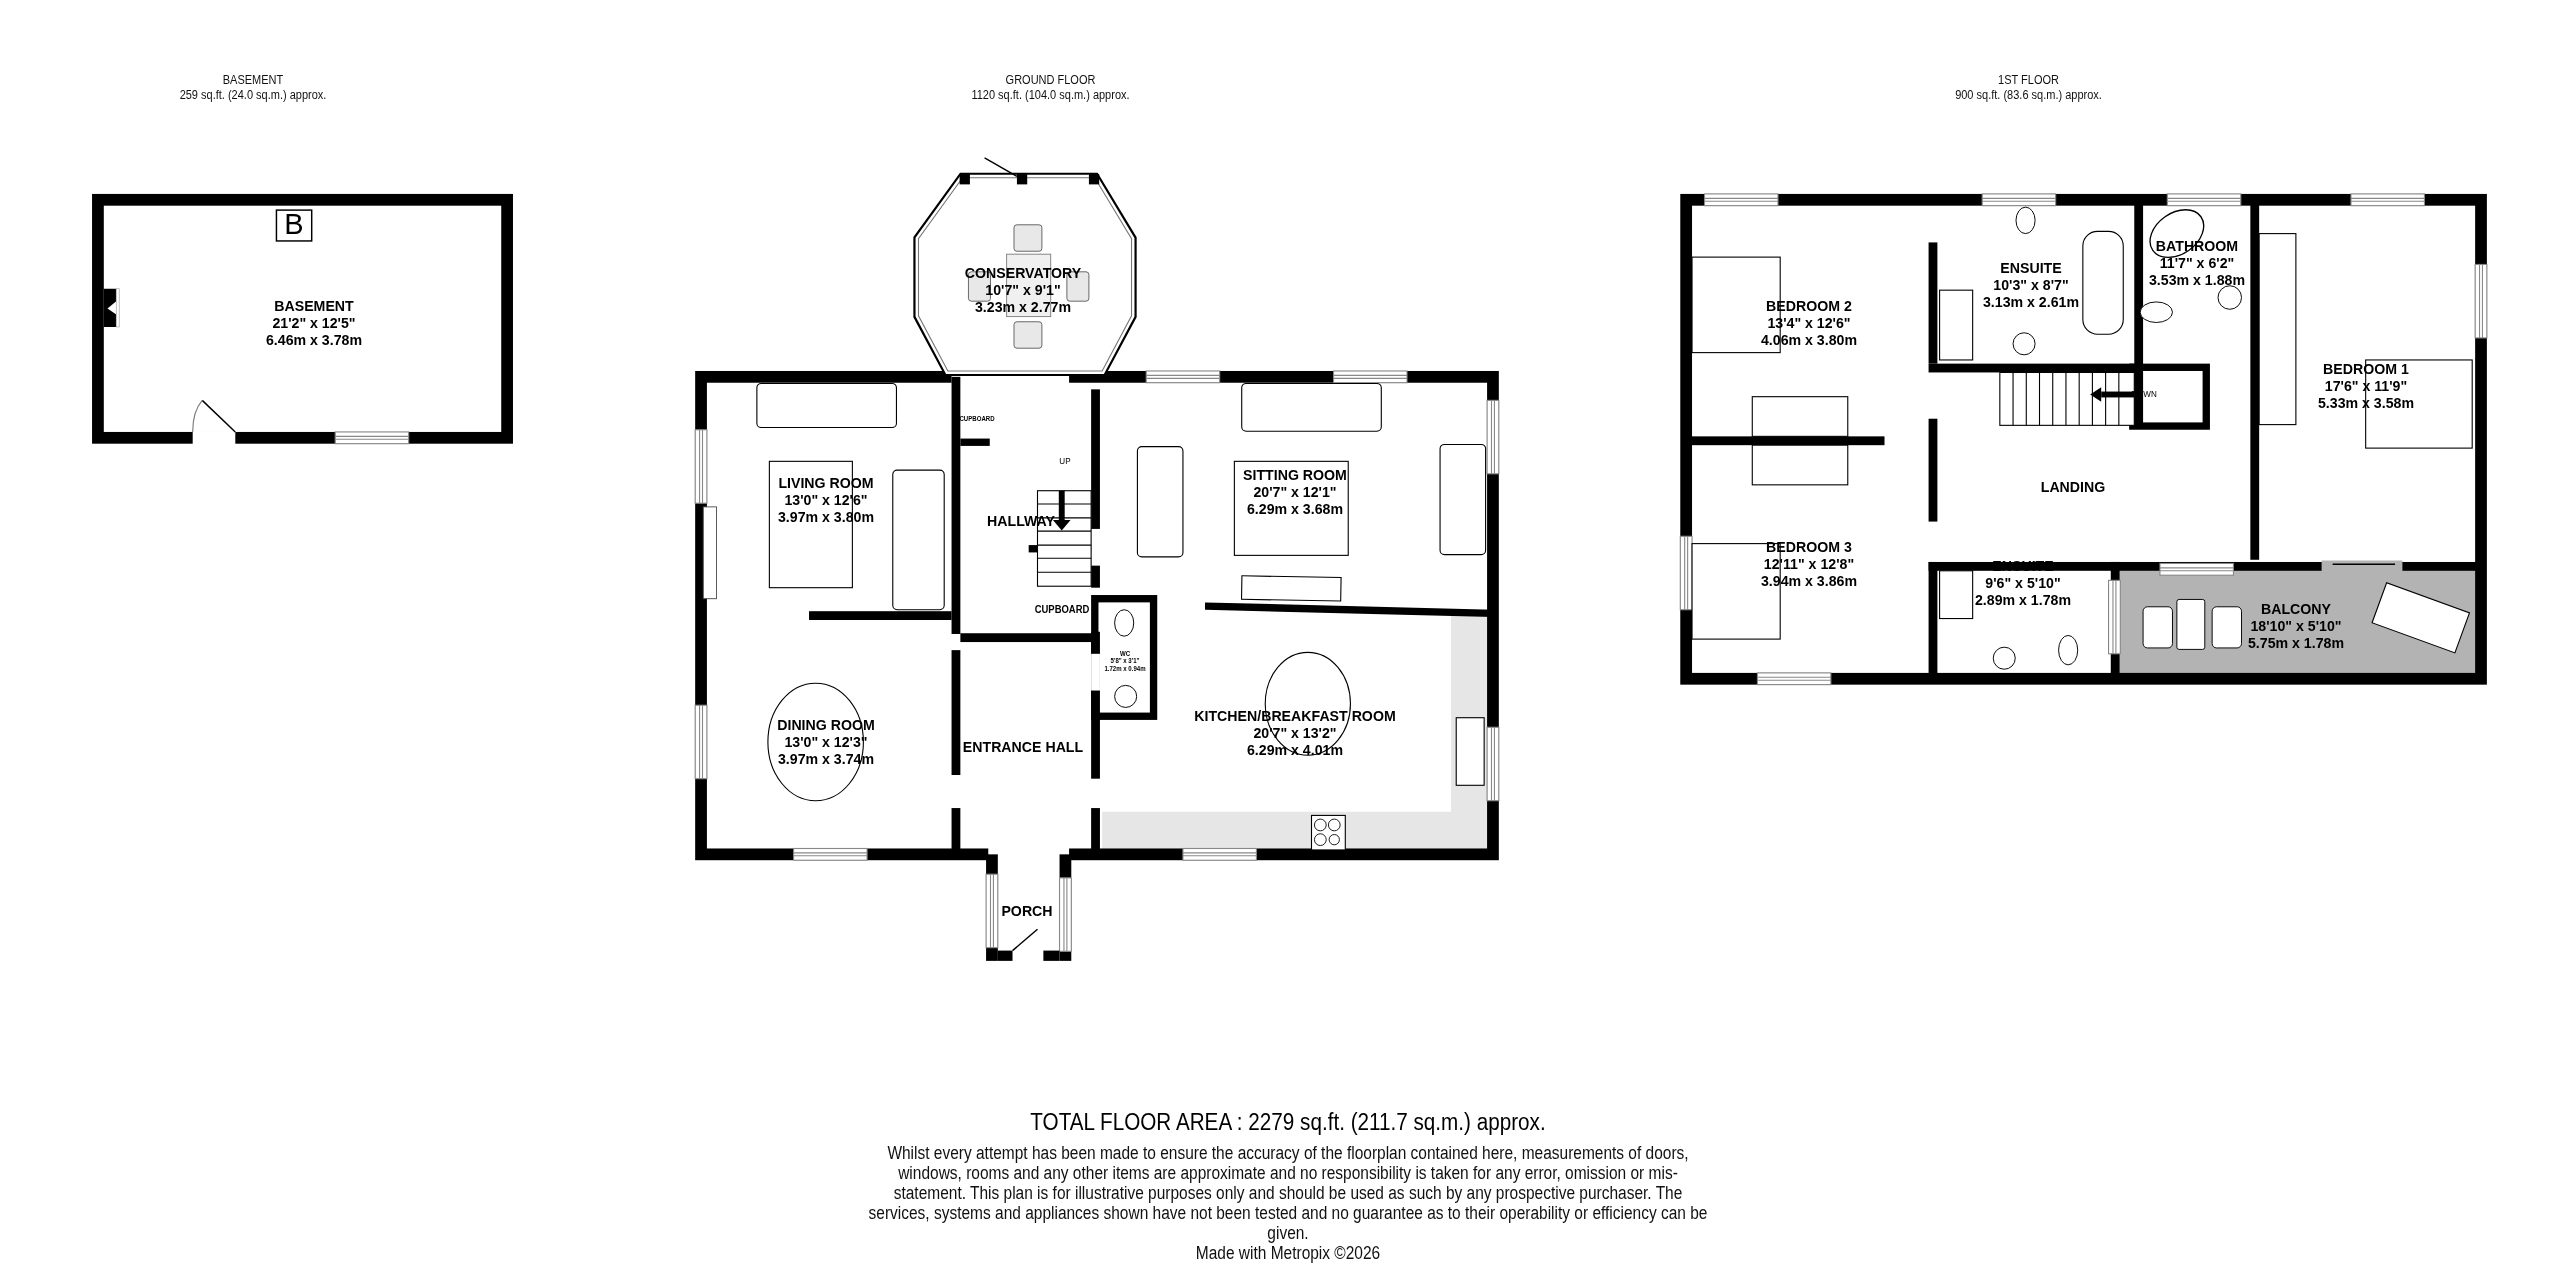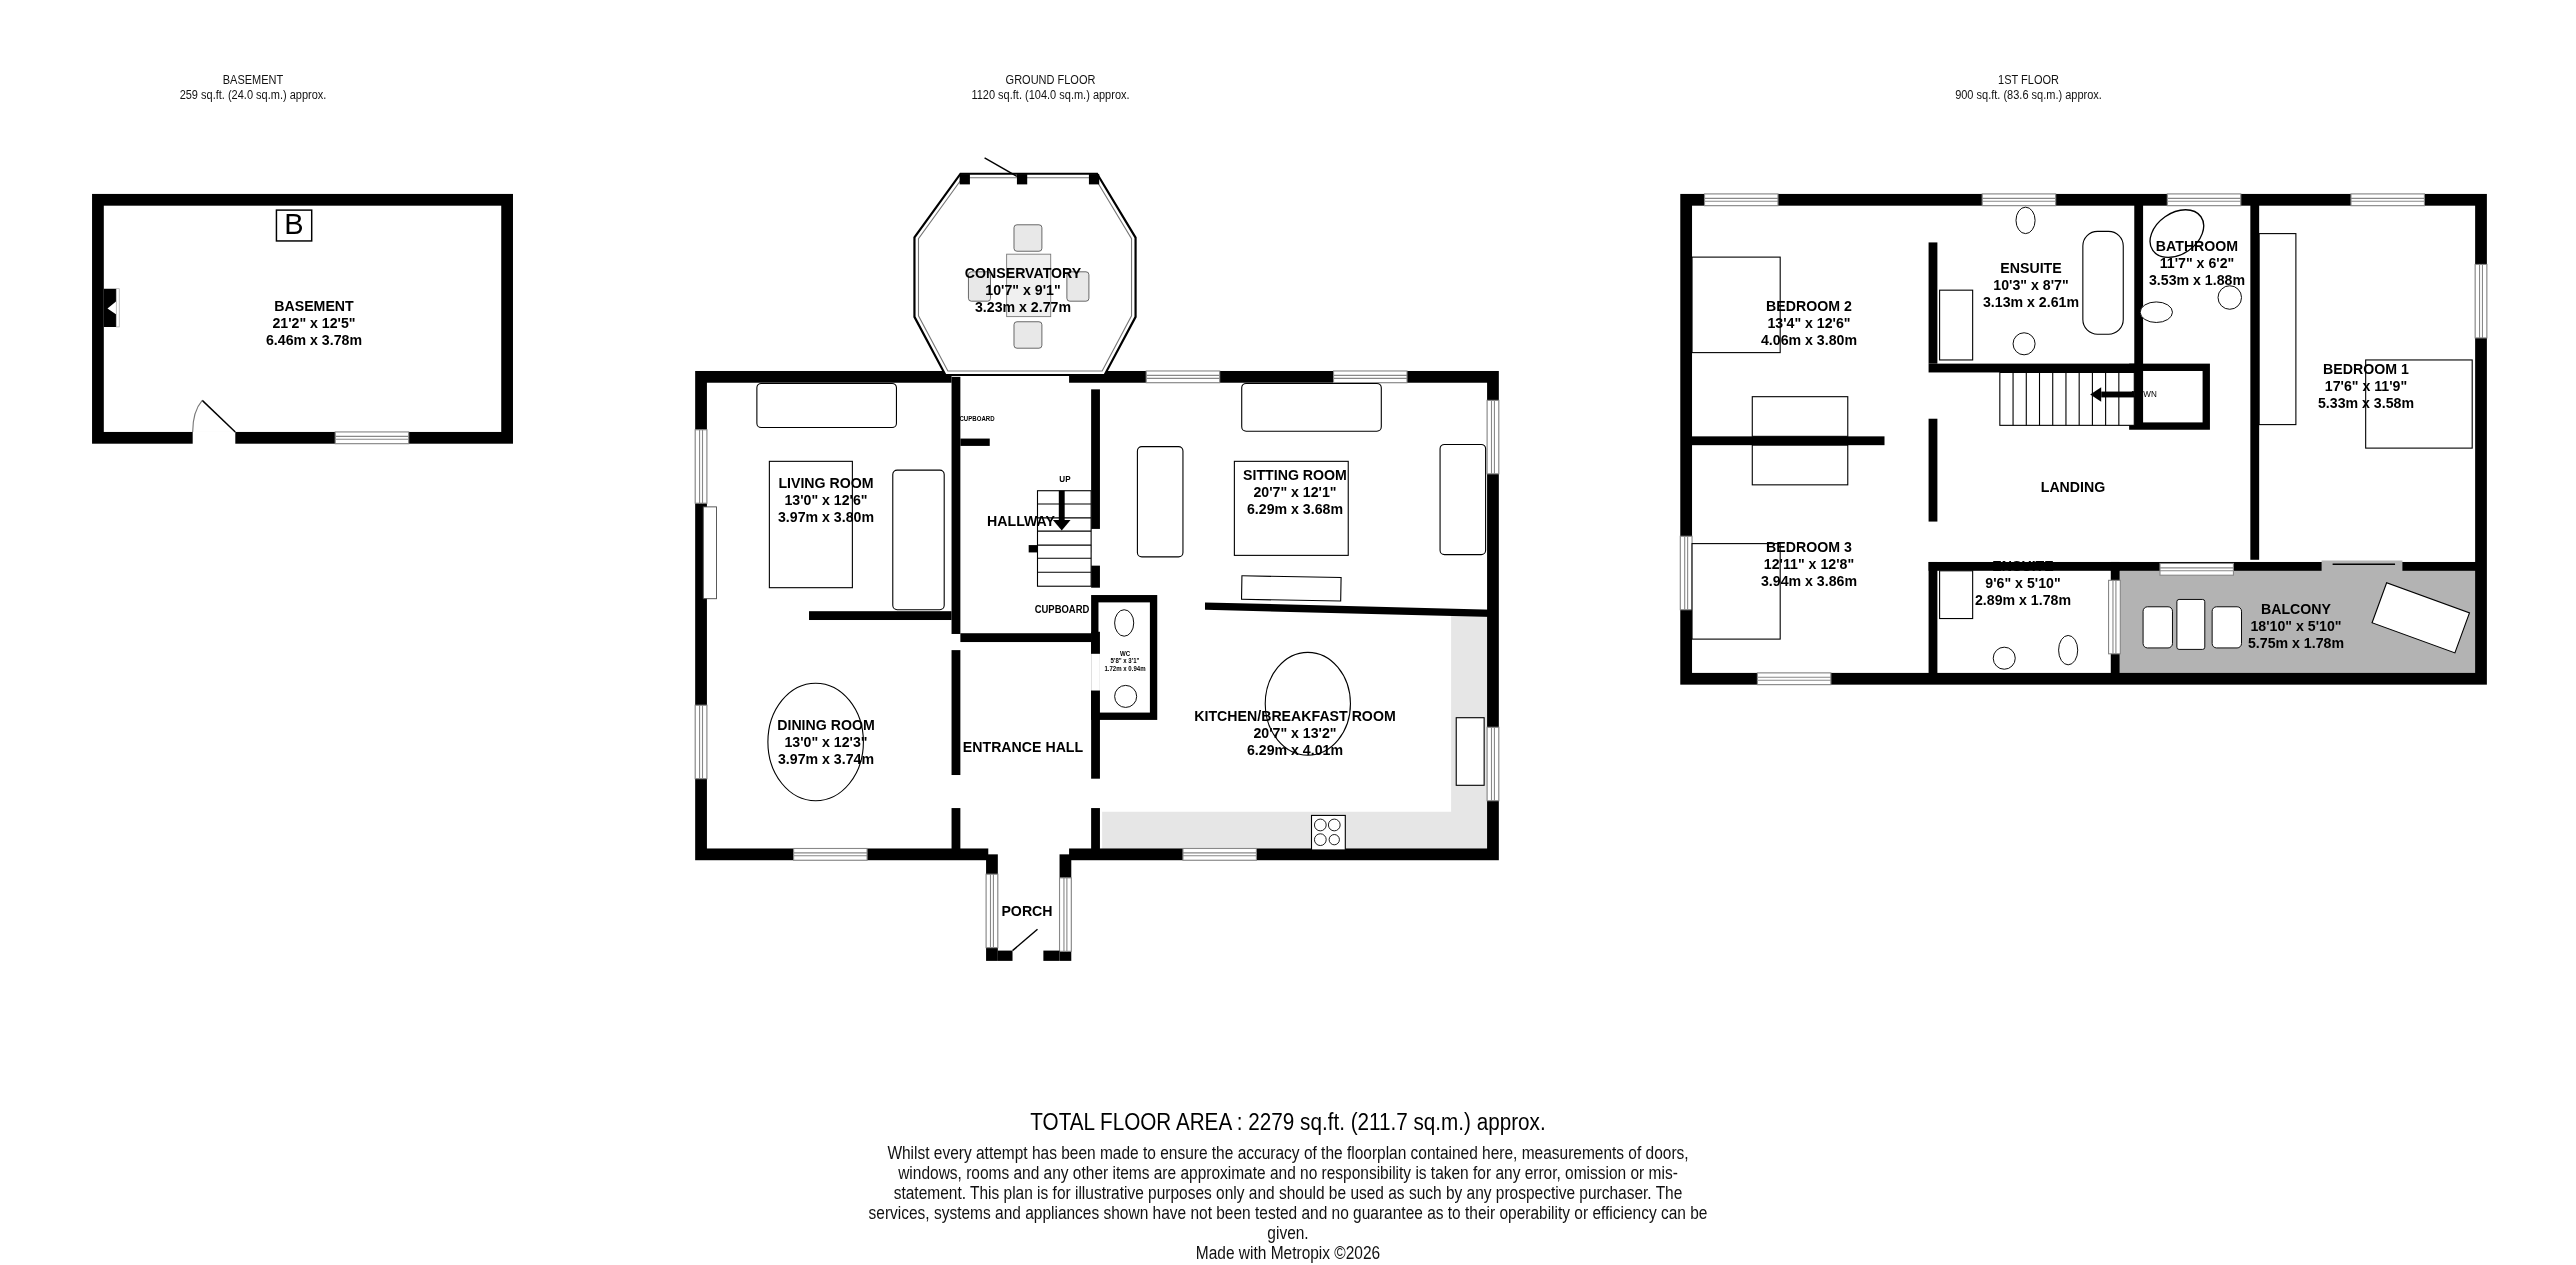--- a/index.html
+++ b/index.html
@@ -281,21 +281,21 @@
 </div>
 <div class="room-label" style="left:1027px; top:902px;">
   <span class="nm">PORCH</span>
 </div>
 <div class="room-label small" style="left:977px; top:415px; font-size:6.6px;">
   <span class="nm">CUPBOARD</span>
 </div>
 <div class="room-label" style="left:1062px; top:604px; font-size:10.3px; line-height:11.8px;">
   <span class="nm">CUPBOARD</span>
 </div>
-<div class="room-label mini" style="left:1065px; top:475px;font-weight:bold;">
+<div class="room-label mini" style="left:1065px; top:457px;">
   <span class="nm">UP</span>
 </div>
 
 <div class="room-label" style="left:1809px; top:297px;">
   <span class="nm">BEDROOM 2</span>
   <span class="d1">13'4"  x 12'6"</span>
   <span class="d2">4.06m  x 3.80m</span>
 </div>
 <div class="room-label" style="left:2031px; top:259px;">
   <span class="nm">ENSUITE</span>

